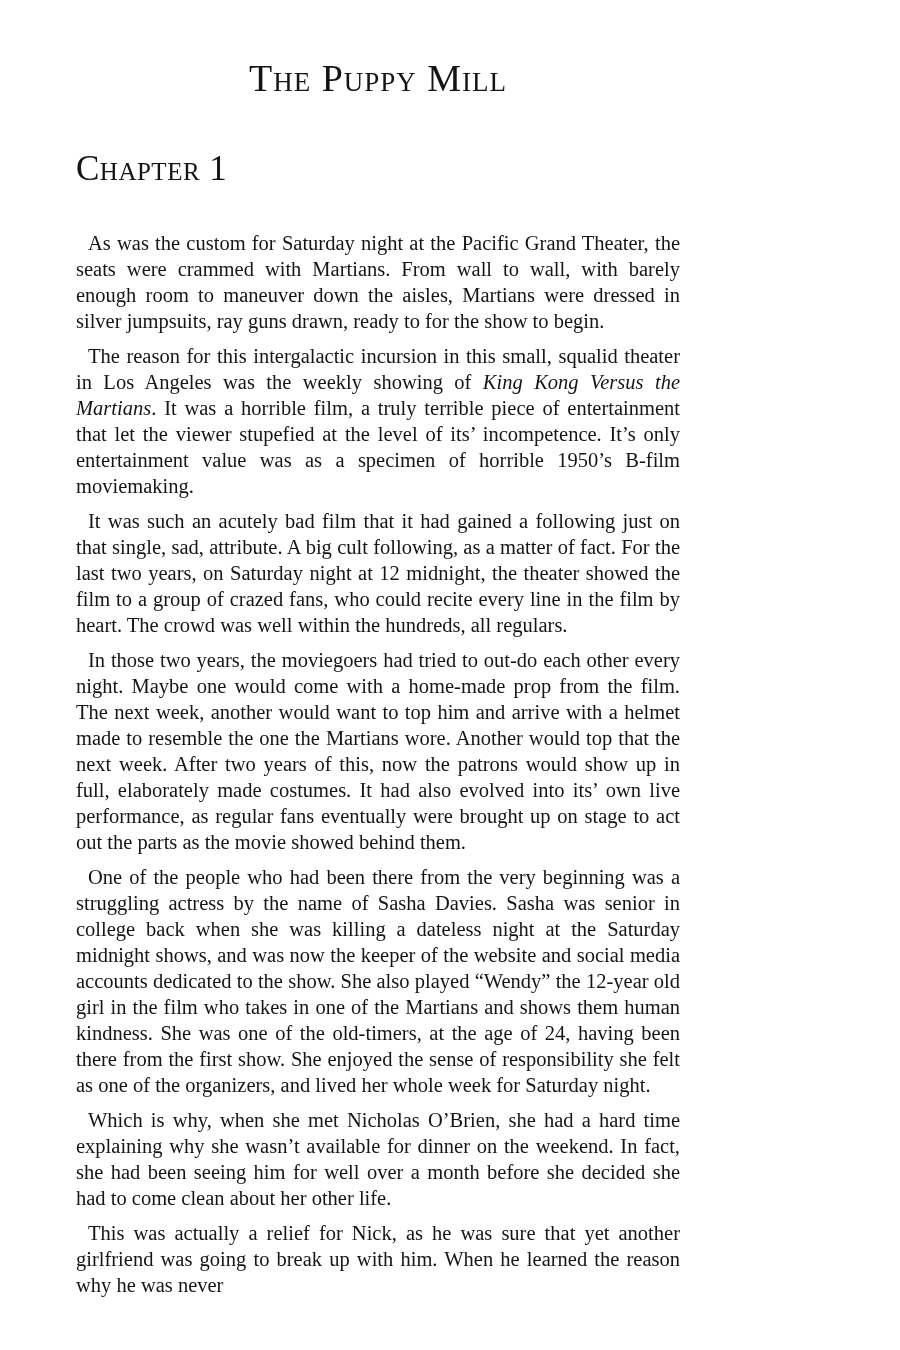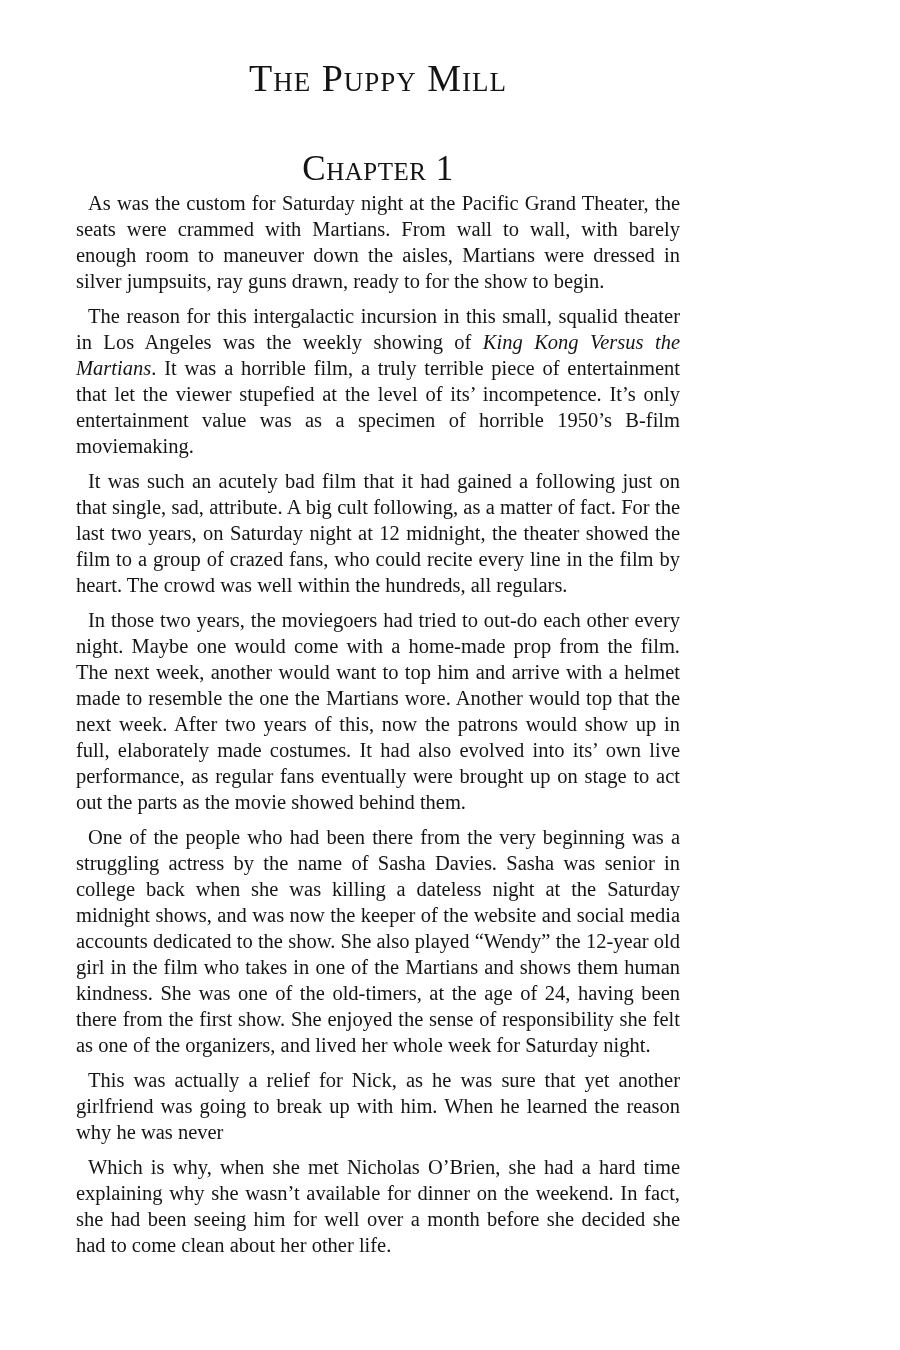--- a/index.html
+++ b/index.html
@@ -30,24 +30,24 @@
     text-align: center;
     color: #141414;
   }
   .chapter-heading {
     margin: 48px 0 0 0;
     font-size: 35px;
     line-height: 42px;
     font-weight: normal;
     font-variant: small-caps;
     letter-spacing: 0.5px;
-    text-align: center;
     color: #141414;
   }
   .page-body {
+    margin-top: 40px;
     font-size: 20.5px;
     line-height: 26px;
     text-align: justify;
     hyphens: auto;
     -webkit-hyphens: auto;
     color: #151515;
   }
   .page-body p {
     margin: 0 0 9px 0;
     text-indent: 12px;
@@ -60,16 +60,16 @@
 
 <div class="page">
   <h1 class="book-title">The Puppy Mill</h1>
   <h2 class="chapter-heading">Chapter 1</h2>
   <div class="page-body">
       <p><span>As was the custom for Saturday night at the Pacific Grand Theater, the seats were crammed with Martians. From wall to wall, with barely enough room to maneuver down the aisles, Martians were dressed in silver jumpsuits, ray guns drawn, ready to for the show to begin.</span></p>
       <p><span>The reason for this intergalactic incursion in this small, squalid theater in Los Angeles was the weekly showing of </span><em>King Kong Versus the Martians</em><span>. It was a horrible film, a truly terrible piece of entertainment that let the viewer stupefied at the level of its’ incompetence. It’s only entertainment value was as a specimen of horrible 1950’s B-film moviemaking.</span></p>
       <p><span>It was such an acutely bad film that it had gained a following just on that single, sad, attribute. A big cult following, as a matter of fact. For the last two years, on Saturday night at 12 midnight, the theater showed the film to a group of crazed fans, who could recite every line in the film by heart. The crowd was well within the hundreds, all regulars.</span></p>
       <p><span>In those two years, the moviegoers had tried to out-do each other every night. Maybe one would come with a home-made prop from the film. The next week, another would want to top him and arrive with a helmet made to resemble the one the Martians wore. Another would top that the next week. After two years of this, now the patrons would show up in full, elaborately made costumes. It had also evolved into its’ own live performance, as regular fans eventually were brought up on stage to act out the parts as the movie showed behind them.</span></p>
       <p><span>One of the people who had been there from the very beginning was a struggling actress by the name of Sasha Davies. Sasha was senior in college back when she was killing a dateless night at the Saturday midnight shows, and was now the keeper of the website and social media accounts dedicated to the show. She also played “Wendy” the 12-year old girl in the film who takes in one of the Martians and shows them human kindness. She was one of the old-timers, at the age of 24, having been there from the first show. She enjoyed the sense of responsibility she felt as one of the organizers, and lived her whole week for Saturday night.</span></p>
+      <p><span>Which is why, when she met Nicholas O’Brien, she had a hard time explaining why she wasn’t available for dinner on the weekend. In fact, she had been seeing him for well over a month before she decided she had to come clean about her other life.</span></p>
       <p><span>This was actually a relief for Nick, as he was sure that yet another girlfriend was going to break up with him. When he learned the reason why he was never</span></p>
-      <p><span>Which is why, when she met Nicholas O’Brien, she had a hard time explaining why she wasn’t available for dinner on the weekend. In fact, she had been seeing him for well over a month before she decided she had to come clean about her other life.</span></p>
     </div>
 </div>
 
 </body></html>

